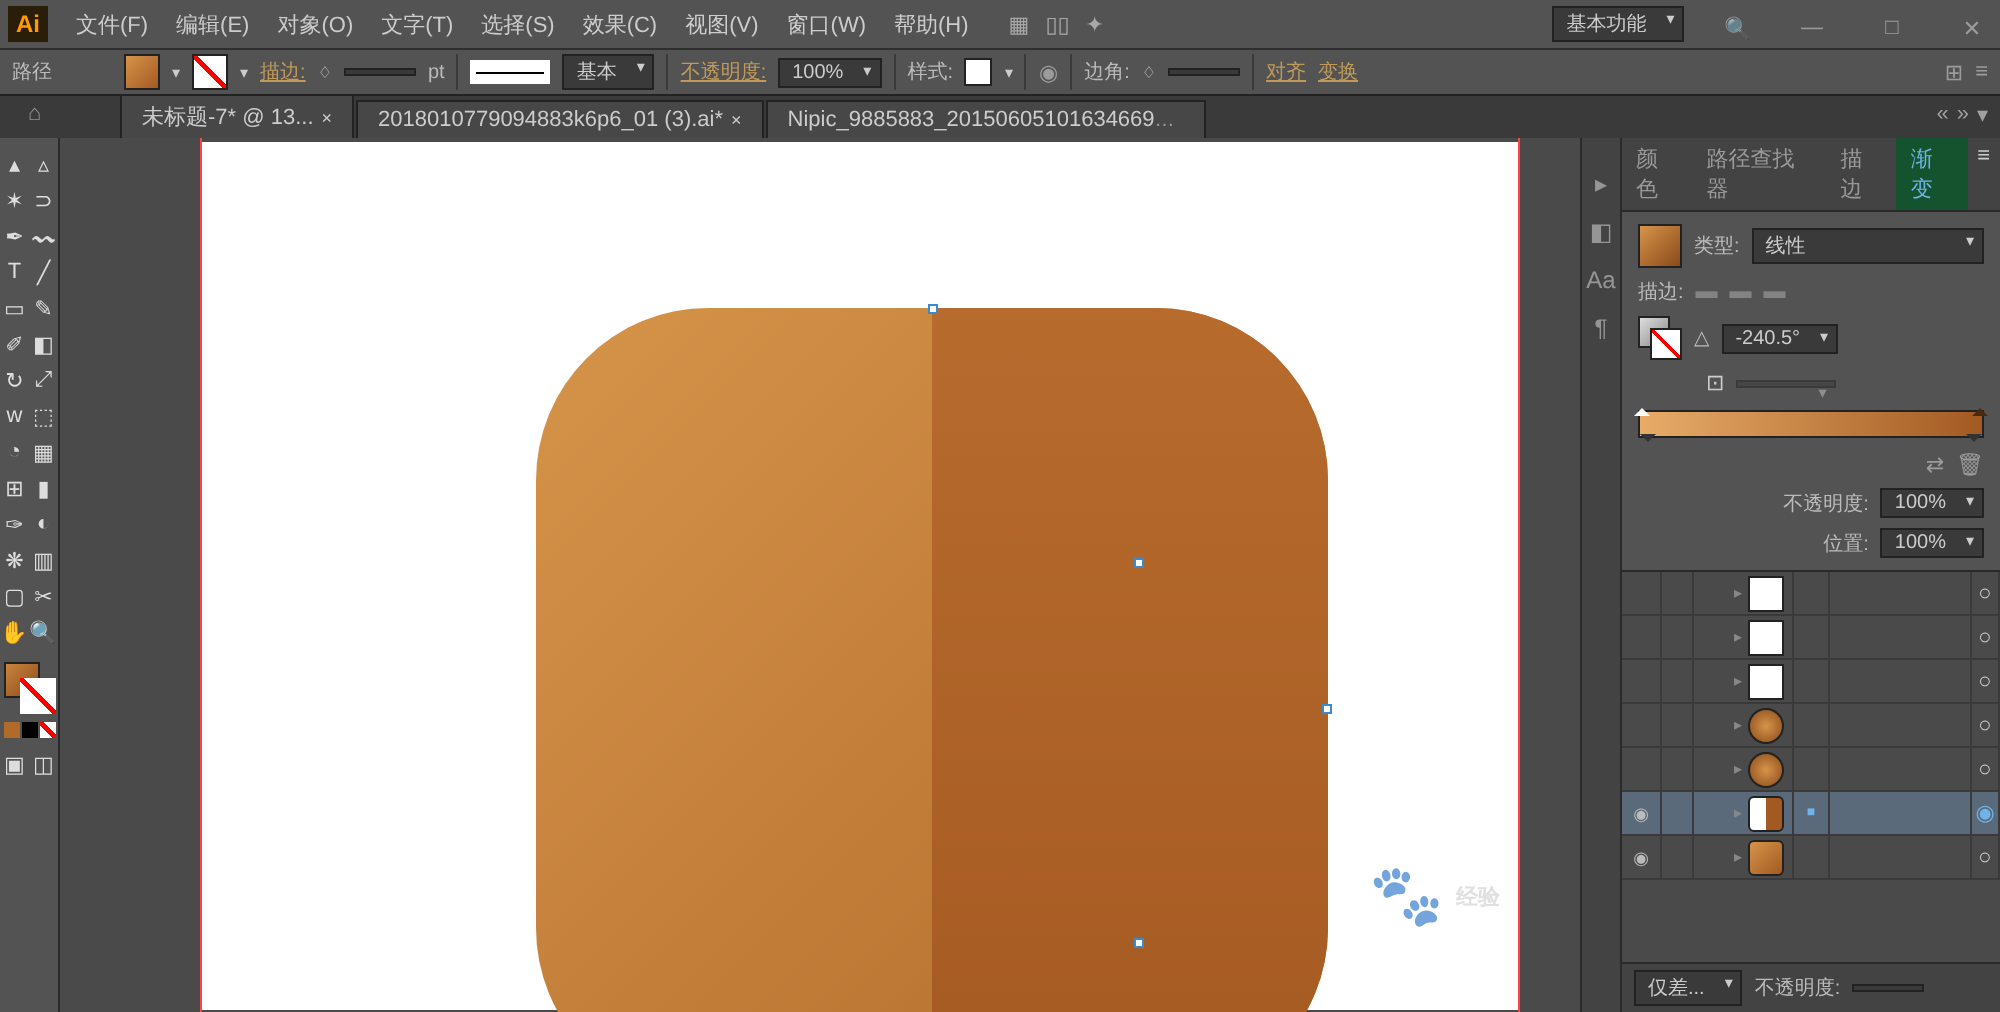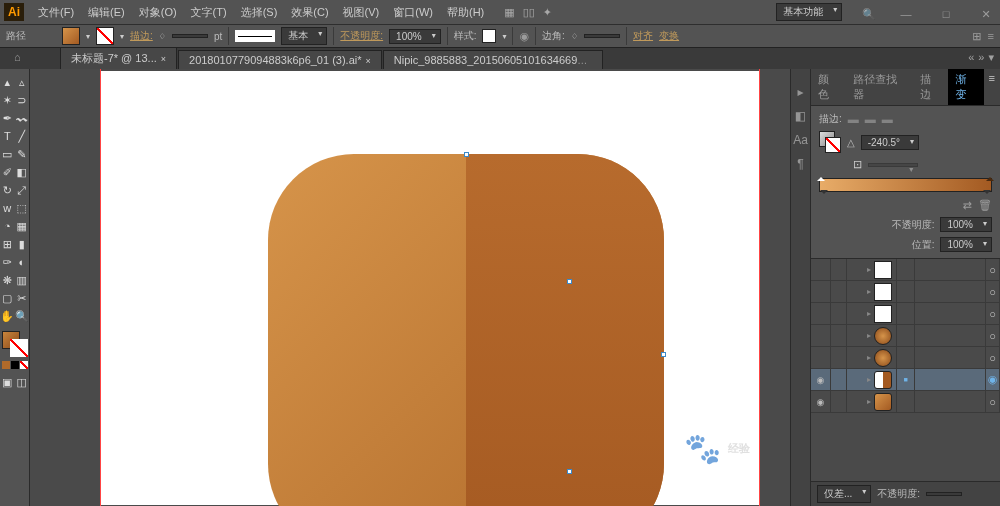--- a/index.html
+++ b/index.html
@@ -43,21 +43,21 @@
 .artboard{position:absolute;left:70px;top:2px;width:660px;height:434px;background:#fff}
 .guide{position:absolute;top:0;bottom:0;width:1px;background:#ff4444}
 .shape-base{position:absolute;left:238px;top:85px;width:396px;height:396px;background:linear-gradient(135deg,#d6944a 0%,#b06a2a 100%);border-radius:86px}
 .shape-half{position:absolute;left:436px;top:85px;width:198px;height:396px;background:linear-gradient(180deg,#b76b2d 0%,#a55a22 100%);border-radius:0 86px 86px 0}
 .anchor{position:absolute;width:5px;height:5px;background:#fff;border:1px solid #3b8acb}
 .dockcol{width:20px;background:#434343;border-left:1px solid #2a2a2a;display:flex;flex-direction:column;align-items:center;padding-top:16px;gap:10px}
 .dockcol span{font-size:12px;opacity:.6}
 .rpanel{width:190px;background:#535353;border-left:1px solid #2a2a2a;display:flex;flex-direction:column;font-size:10px}
 .ptabs{display:flex;background:#434343;border-bottom:1px solid #2a2a2a}
 .ptab{padding:3px 7px;color:#999}
-.ptab.active{background:#000000;color:#eee}
+.ptab.active{background:#14532d;color:#eee}
 .ptab.sel{color:#6fb3e8}
 .grad-body{padding:6px 8px;display:flex;flex-direction:column;gap:5px}
 .grow{display:flex;align-items:center;gap:6px}
 .grad-thumb{width:22px;height:22px;background:linear-gradient(135deg,#d6944a,#8a4a1a);border:1px solid #222}
 .grad-sm{position:relative;width:22px;height:22px}
 .grad-sm .a{position:absolute;width:16px;height:16px;background:linear-gradient(135deg,#ddd,#888);border:1px solid #222;top:0;left:0}
 .grad-sm .b{position:absolute;width:16px;height:16px;bottom:0;right:0;border:1px solid #222;background:#fff}
 .grad-sm .b::after{content:"";position:absolute;inset:0;background:linear-gradient(45deg,transparent 45%,red 45%,red 55%,transparent 55%)}
 .grad-bar{height:14px;background:linear-gradient(90deg,#e8ac68 0%,#a35a22 100%);border:1px solid #222;position:relative;margin:2px 0}
 .grad-bar::before{content:"";position:absolute;left:-3px;top:-6px;width:0;height:0;border:4px solid transparent;border-bottom-color:#fff}
@@ -261,20 +261,25 @@
 
     <div class="ptabs">
       <div class="ptab">颜色</div>
       <div class="ptab">路径查找器</div>
       <div class="ptab">描边</div>
       <div class="ptab active sel">渐变</div>
       <span style="margin-left:auto;padding:3px 5px">≡</span>
     </div>
     <div class="grad-body">
       <div class="grow">
+        <div class="grad-thumb"></div>
+        <span class="label">类型:</span>
+        <div class="dropdown" style="flex:1">线性</div>
+      </div>
+      <div class="grow">
         <span class="label">描边:</span>
         <span style="opacity:.4">▬</span>
         <span style="opacity:.4">▬</span>
         <span style="opacity:.4">▬</span>
       </div>
       <div class="grow">
         <div class="grad-sm">
             <div class="a"></div>
             <div class="b"></div>
           </div>

